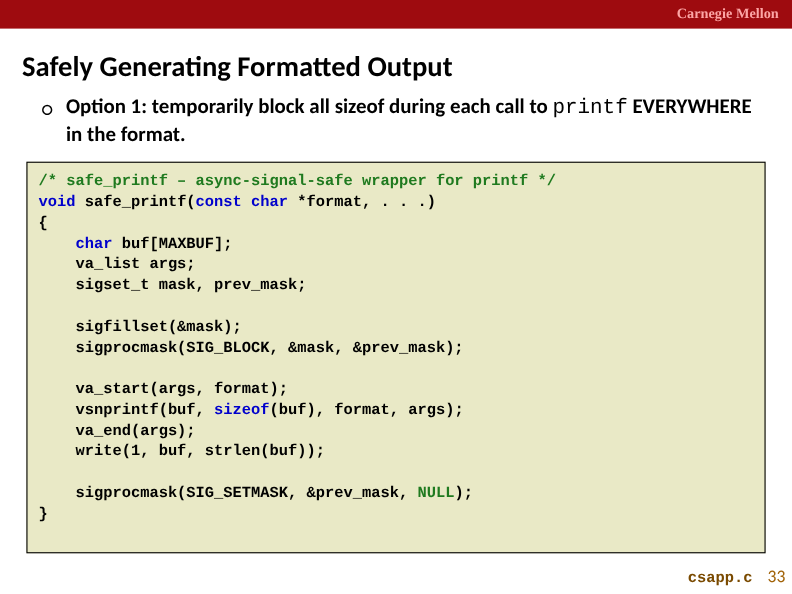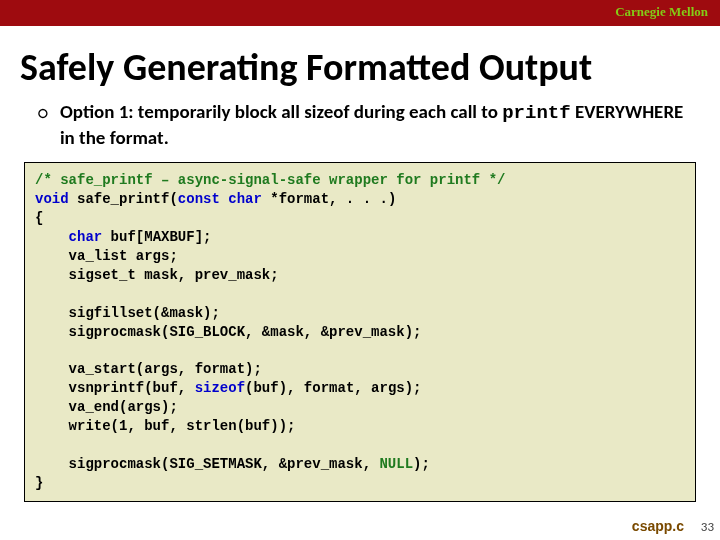--- a/index.html
+++ b/index.html
@@ -14,27 +14,27 @@
   .header-bar {
     width: 100%;
     height: 26px;
     background: #9e0b0f;
     position: relative;
   }
   .university {
     position: absolute;
     right: 12px;
     top: 4px;
-    color: #84cc16;
+    color: #fca5a5;
     font-size: 13px;
     font-weight: bold;
     font-family: Georgia, 'Times New Roman', serif;
   }
   .title {
-    font-size: 38px;
+    font-size: 26px;
     font-weight: bold;
     color: #000;
     margin: 18px 0 10px 20px;
   }
   .bullet-row {
     display: flex;
     align-items: flex-start;
     margin: 0 30px 12px 38px;
   }
   .bullet {
@@ -44,52 +44,52 @@
     margin-top: 2px;
   }
   .bullet-text {
     font-size: 19px;
     font-weight: bold;
     color: #000;
     line-height: 1.3;
   }
   .bullet-text .mono {
     font-family: 'Courier New', monospace;
-    font-weight: bold;
+    font-weight: normal;
   }
   .code-box {
     margin: 4px 24px 0 24px;
     border: 1px solid #000;
     background: #e9e9c6;
-    padding: 8px 10px 8px 10px;
+    padding: 8px 10px 24px 10px;
     font-family: 'Courier New', monospace;
     font-size: 14px;
     font-weight: bold;
     line-height: 1.35;
     white-space: pre;
     color: #000;
   }
   .code-box .comment { color: #1f7a1f; }
   .code-box .kw { color: #0000cc; }
   .code-box .lit { color: #1f7a1f; }
   .filename {
     position: absolute;
     right: 36px;
     bottom: 6px;
-    font-family: Liberation Sans, sans-serif;
+    font-family: Liberation Mono, monospace;
     font-size: 14px;
     font-weight: bold;
     color: #7a4a00;
   }
   .page-num {
     position: absolute;
     right: 6px;
     bottom: 6px;
-    font-size: 13px;
-    color: #404040;
+    font-size: 16px;
+    color: #a16207;
   }
 </style>
 </head>
 <body>
 
 <div class="header-bar">
   <span class="university">Carnegie Mellon</span>
 </div>
 
 <div class="title">Safely Generating Formatted Output</div>

